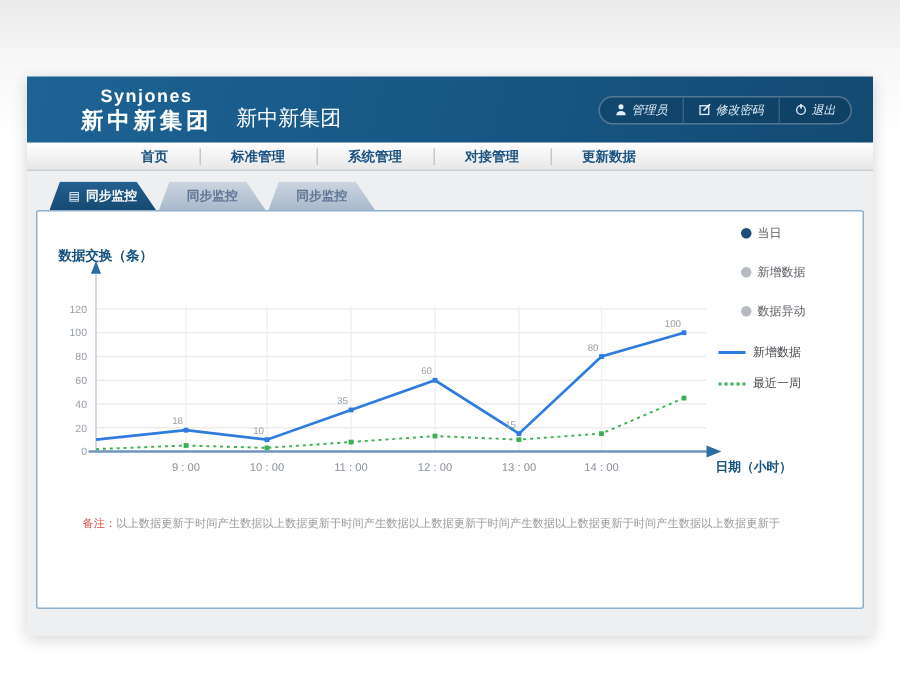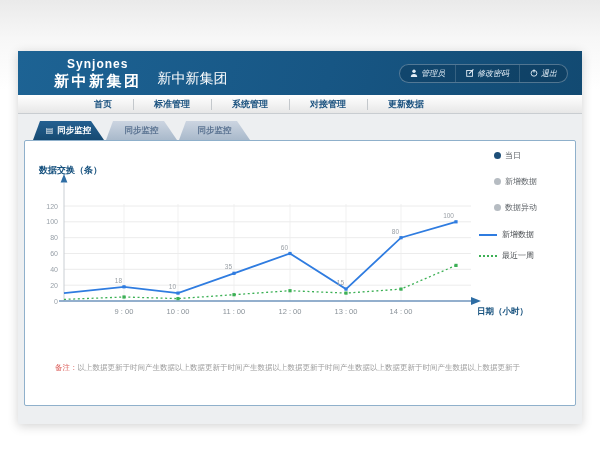--- a/index.html
+++ b/index.html
@@ -51,21 +51,21 @@
   .y-title { position:absolute; left:14px; top:23px; font-size:9px; font-weight:bold; color:#16517e; }
 
   #chart-svg { position:absolute; left:0; top:30px; }
 
   .legend { position:absolute; left:454px; top:88px; display:flex; flex-direction:column; gap:10px; }
   .legend-row { display:flex; align-items:center; gap:5px; font-size:8px; color:#45494d; }
   .sample { width:18px; height:0; }
   .sample-solid { border-top:2px solid #2f7ce0; }
   .sample-dotted { border-top:2px dotted #3cb055; }
 
-  .note { position:absolute; left:30px; top:222px; width:500px; font-size:7.5px;
+  .note { position:absolute; left:30px; top:203px; width:500px; font-size:7.5px;
     color:#9b9b9b; white-space:nowrap; overflow:hidden; }
   .note .prefix { color:#d9534f; }
 </style>
 </head>
 <body>
 
 <div class="stage">
   <div class="page">
 
     <header class="topbar">

